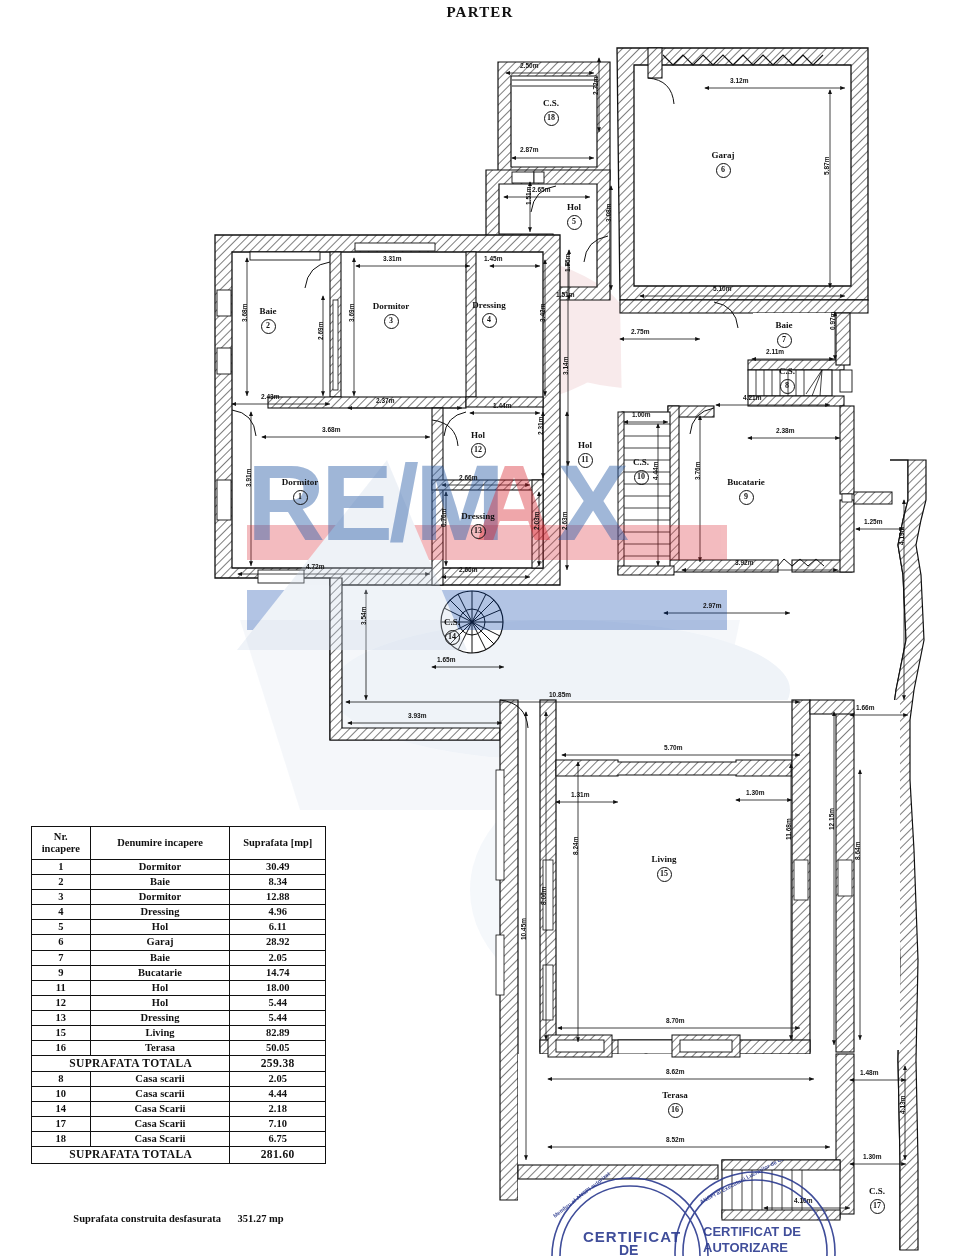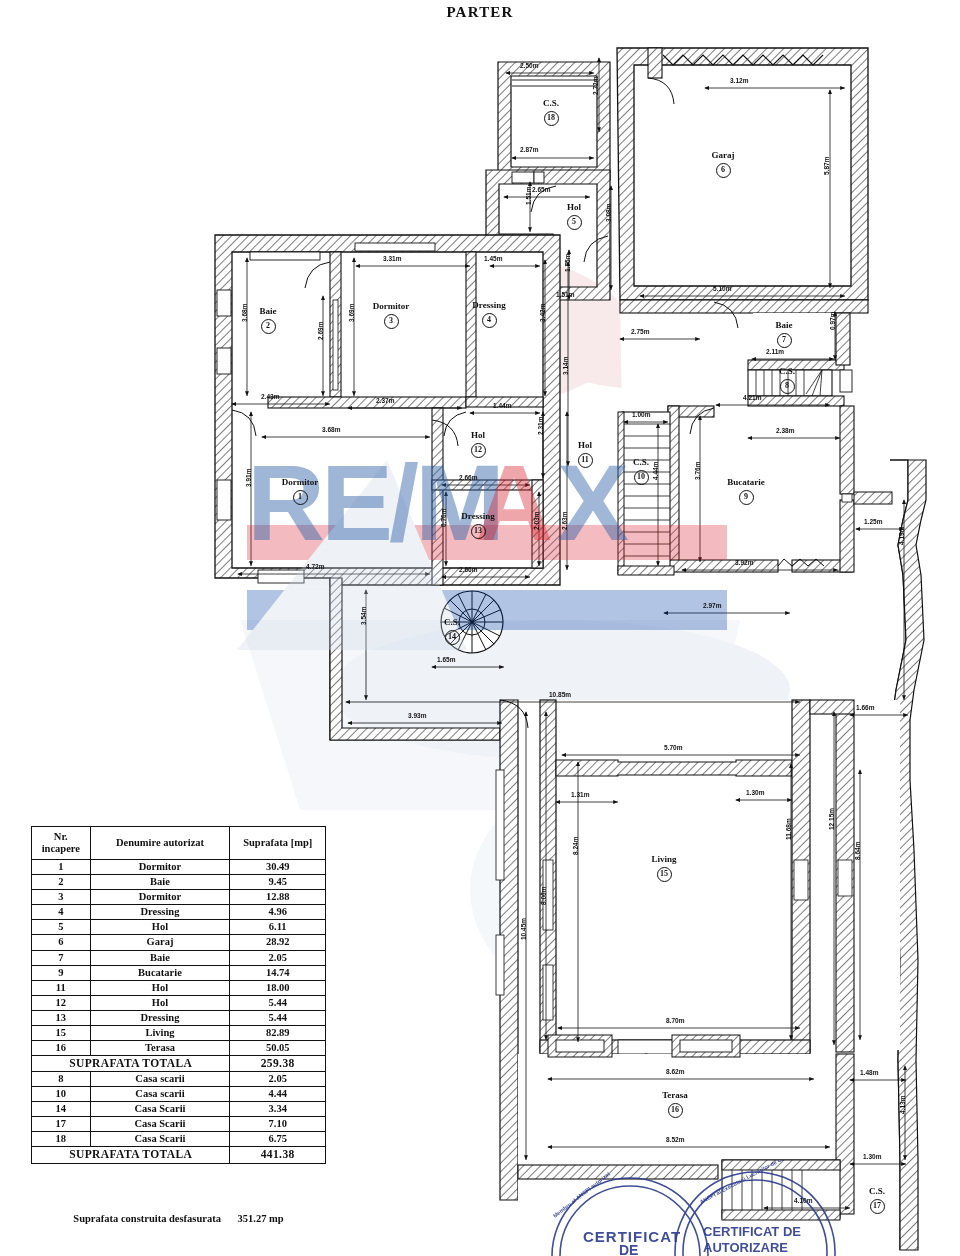--- a/index.html
+++ b/index.html
@@ -460,34 +460,34 @@
       <text x="40" y="58" font-size="5.5" transform="rotate(-38 40 58)">Membru al ANCPI  autorizat</text>
       <text x="186" y="44" font-size="5.5" transform="rotate(-28 186 44)">ANCPI  al Executarii Lucrarilor de Cadastru</text>
     </g>
   </svg>
 </div>
 
 <table id="room-table">
   <thead>
     <tr>
       <th class="c-nr">Nr. incapere</th>
-      <th class="c-name">Denumire autorizat</th>
+      <th class="c-name">Denumire incapere</th>
       <th class="c-area">Suprafata [mp]</th>
     </tr>
   </thead>
   <tbody id="table-body">
       <tr>
         <td class="c-nr">1</td>
         <td class="c-name">Dormitor</td>
         <td class="c-area">30.49</td>
       </tr>
       <tr>
         <td class="c-nr">2</td>
         <td class="c-name">Baie</td>
-        <td class="c-area">9.45</td>
+        <td class="c-area">8.34</td>
       </tr>
       <tr>
         <td class="c-nr">3</td>
         <td class="c-name">Dormitor</td>
         <td class="c-area">12.88</td>
       </tr>
       <tr>
         <td class="c-nr">4</td>
         <td class="c-name">Dressing</td>
         <td class="c-area">4.96</td>
@@ -547,35 +547,35 @@
         <td class="c-area">2.05</td>
       </tr>
       <tr>
         <td class="c-nr">10</td>
         <td class="c-name">Casa scarii</td>
         <td class="c-area">4.44</td>
       </tr>
       <tr>
         <td class="c-nr">14</td>
         <td class="c-name">Casa Scarii</td>
-        <td class="c-area">3.34</td>
+        <td class="c-area">2.18</td>
       </tr>
       <tr>
         <td class="c-nr">17</td>
         <td class="c-name">Casa Scarii</td>
         <td class="c-area">7.10</td>
       </tr>
       <tr>
         <td class="c-nr">18</td>
         <td class="c-name">Casa Scarii</td>
         <td class="c-area">6.75</td>
       </tr>
       <tr class="total">
         <td colspan="2">SUPRAFATA TOTALA</td>
-        <td class="c-area">441.38</td>
+        <td class="c-area">281.60</td>
       </tr>
     </tbody>
 </table>
 
 <div id="table-footnote">
   <span>Suprafata construita desfasurata</span>
   <span class="fn-val">351.27 mp</span>
 </div>
 
 </body></html>

